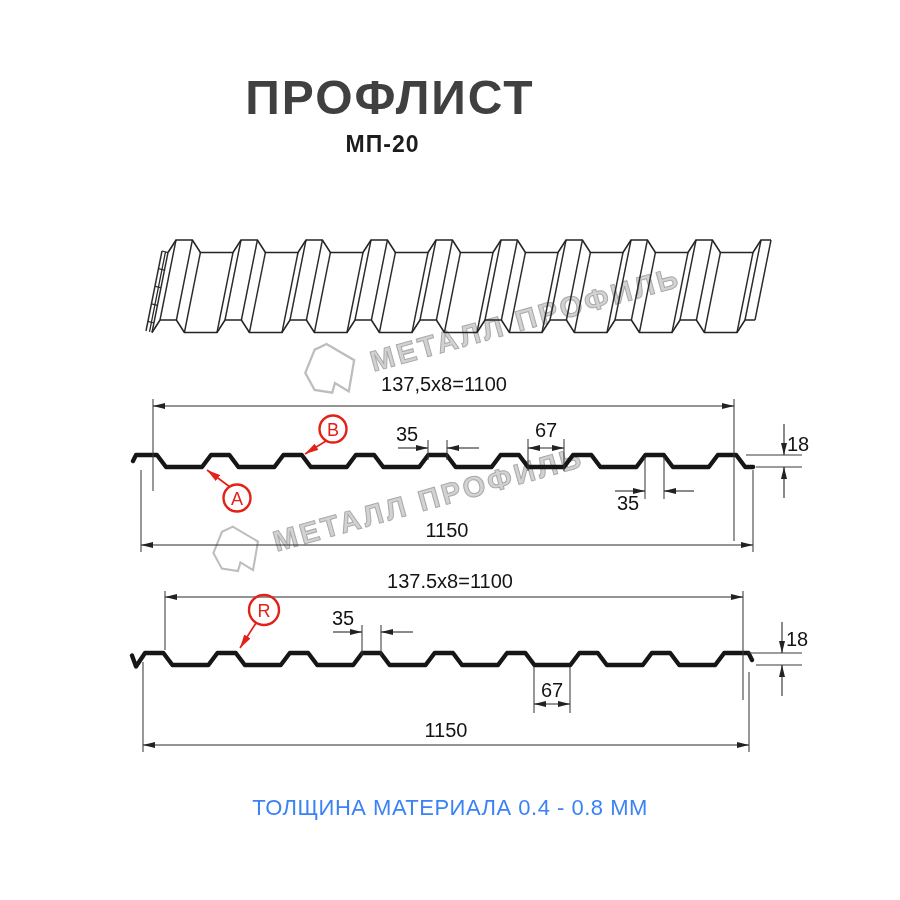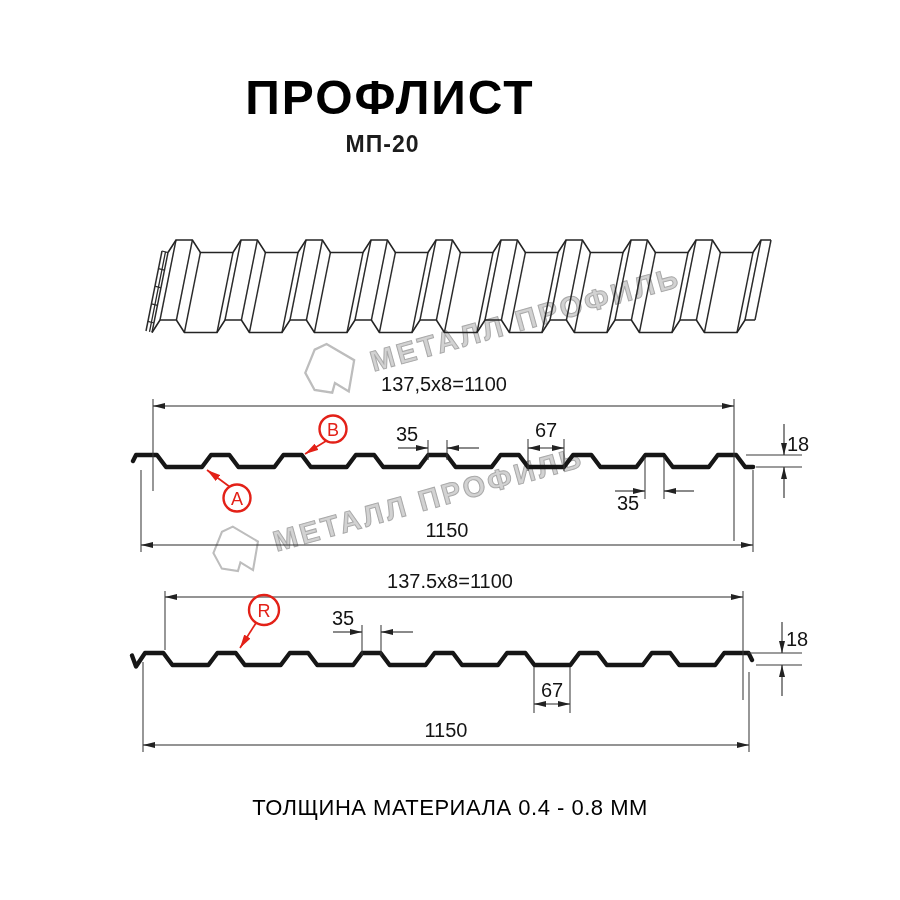--- a/index.html
+++ b/index.html
@@ -1,23 +1,23 @@
 <!DOCTYPE html>
 <html><head>
 <meta charset="utf-8">
 <style>
   html,body{margin:0;padding:0;background:#ffffff;}
   .canvas{position:relative;width:900px;height:900px;background:#ffffff;overflow:hidden;
           font-family:"Liberation Sans",sans-serif;}
   .page-title{position:absolute;left:0;top:70px;width:780px;text-align:center;
-              font-size:48px;font-weight:700;letter-spacing:2px;color:#000000;z-index:5;}
+              font-size:48px;font-weight:700;letter-spacing:2px;color:#404040;z-index:5;}
   .page-subtitle{position:absolute;left:0;top:131px;width:765px;text-align:center;
               font-size:23px;font-weight:700;letter-spacing:1px;color:#1c1c1c;z-index:5;}
   .footer-note{position:absolute;left:0;top:795px;width:900px;text-align:center;
-              font-size:22px;font-weight:400;letter-spacing:0.5px;color:#000000;z-index:5;}
+              font-size:22px;font-weight:400;letter-spacing:0.5px;color:#3b82f6;z-index:5;}
   .wm{position:absolute;z-index:1;white-space:nowrap;
       font-size:29px;font-weight:700;letter-spacing:3px;color:#d2d2d2;
       -webkit-text-stroke:1px #a9a9a9;transform-origin:left center;}
   .wm1{left:371px;top:346px;transform:rotate(-15.5deg);}
   .wm2{left:274px;top:526px;transform:rotate(-15.5deg);}
   .wm-logo{position:absolute;z-index:1;}
   .wm-logo svg{display:block;}
   #draw{position:absolute;left:0;top:0;z-index:3;}
   .thin{stroke:#3a3a3a;stroke-width:1.05;fill:none;}
   .dim{stroke:#2a2a2a;stroke-width:1.1;fill:none;}

